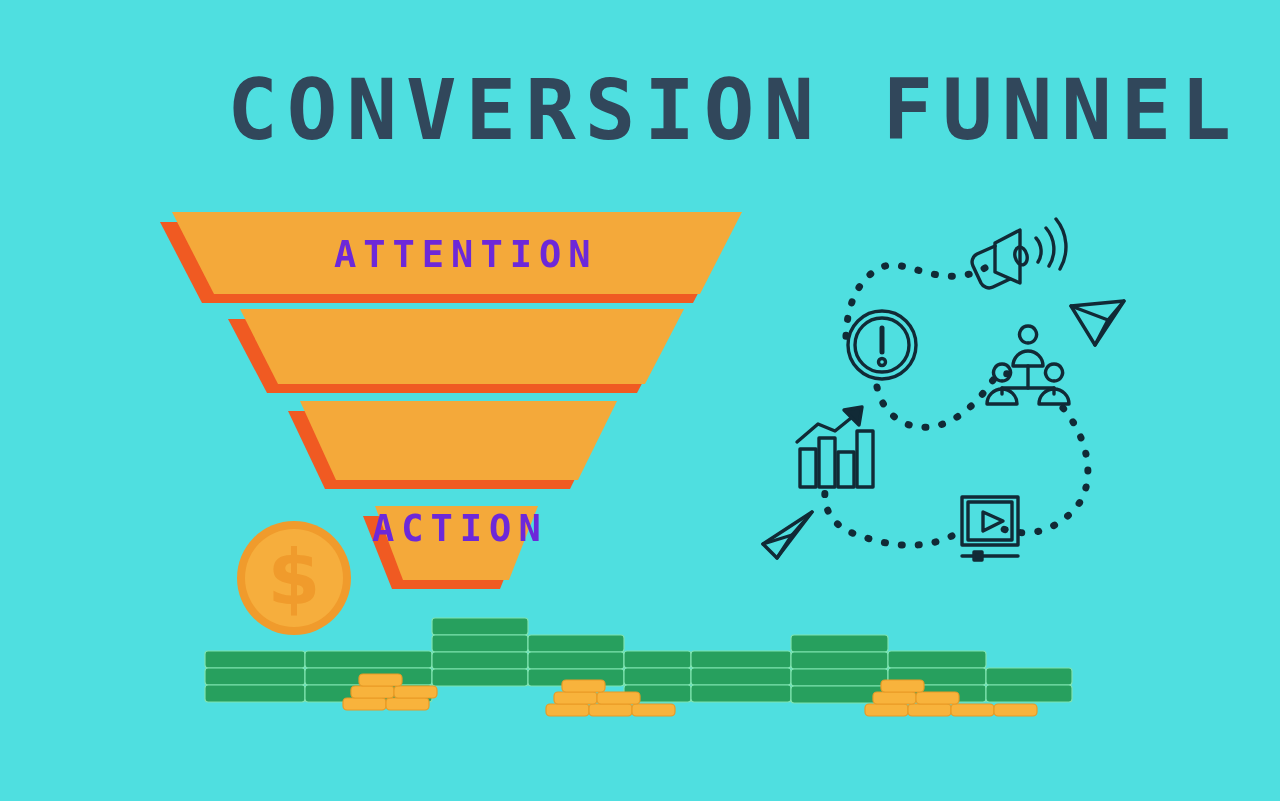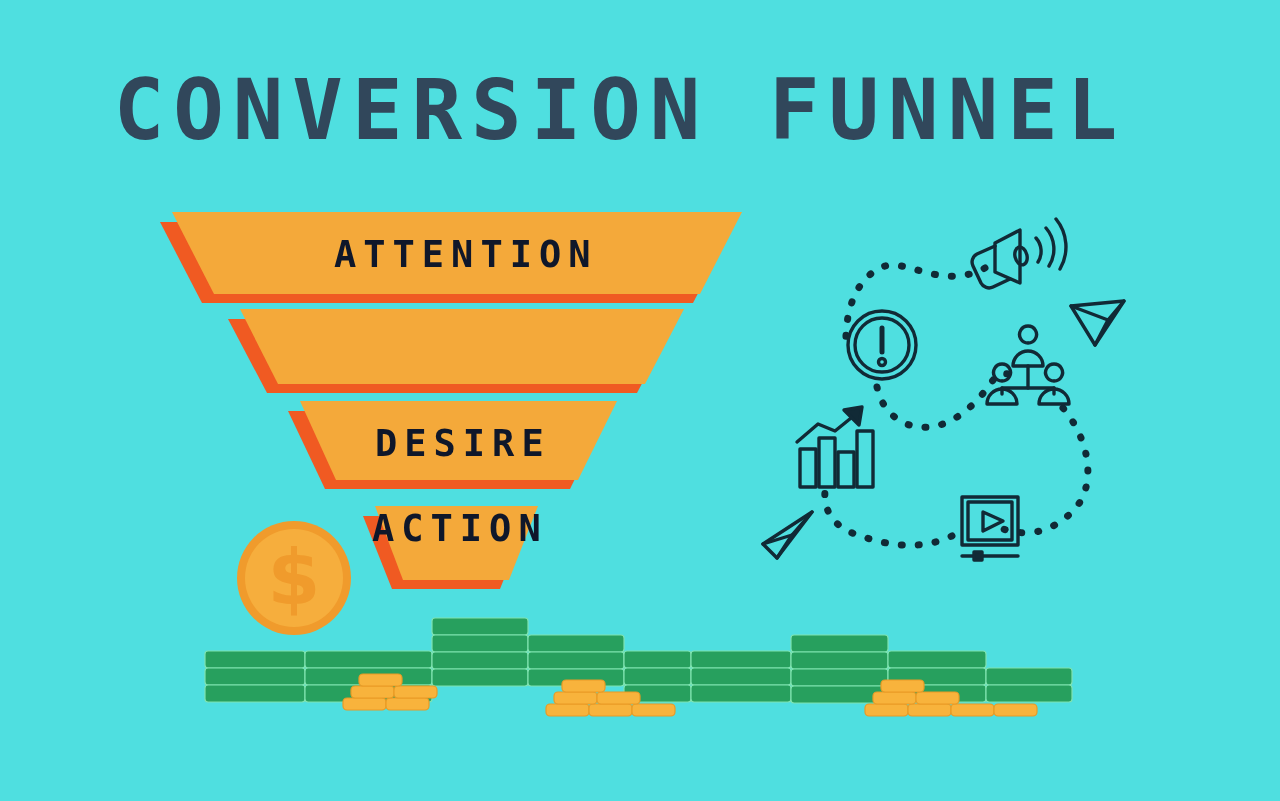--- a/index.html
+++ b/index.html
@@ -24,37 +24,37 @@
     left: 0;
     width: 1280px;
     height: 801px;
     overflow: visible;
   }
   .title {
     position: absolute;
     left: 0;
     top: 68px;
     width: 1240px;
-    text-align: center;
+    text-align: right;
     font-family: "DejaVu Sans Mono", monospace;
     font-size: 84px;
     font-weight: bold;
     letter-spacing: 9px;
     color: #31475b;
     line-height: 1;
     white-space: pre;
     user-select: none;
   }
   .funnel-label {
     position: absolute;
     font-family: "DejaVu Sans Mono", monospace;
     font-size: 37px;
     font-weight: bold;
     letter-spacing: 7px;
-    color: #0f172a;
+    color: #6d28d9;
     white-space: pre;
     user-select: none;
   }
 </style>
 </head>
 <body>
 
 <div id="stage">
 
   <div class="title">CONVERSION FUNNEL</div>
@@ -68,21 +68,20 @@
     <polygon points="240,309 684,309 645,384 278,384" fill="#f4a93a"></polygon>
 
     <polygon points="288,411 608,411 570,489 325,489" fill="#f05a22"></polygon>
     <polygon points="300,401 617,401 578,480 336,480" fill="#f4a93a"></polygon>
 
     <polygon points="363,516 529,516 500,589 392,589" fill="#f05a22"></polygon>
     <polygon points="375,506 538,506 509,580 403,580" fill="#f4a93a"></polygon>
   </svg>
 
   <div class="funnel-label" style="left:334px; top:233px;">ATTENTION</div>
-  <div class="funnel-label" style="left:375px; top:422px;">DESIRE</div>
   <div class="funnel-label" style="left:372px; top:507px;">ACTION</div>
 
   <svg class="layer" viewBox="0 0 1280 801">
     <g>
       <circle cx="294" cy="578" r="57" fill="#f09b2c"></circle>
       <circle cx="294" cy="578" r="49" fill="#f6ae3d"></circle>
       <text x="294" y="604" text-anchor="middle" font-family="DejaVu Sans, sans-serif" font-size="76" font-weight="bold" fill="#f09b2c">$</text>
     </g>
   </svg>
 

